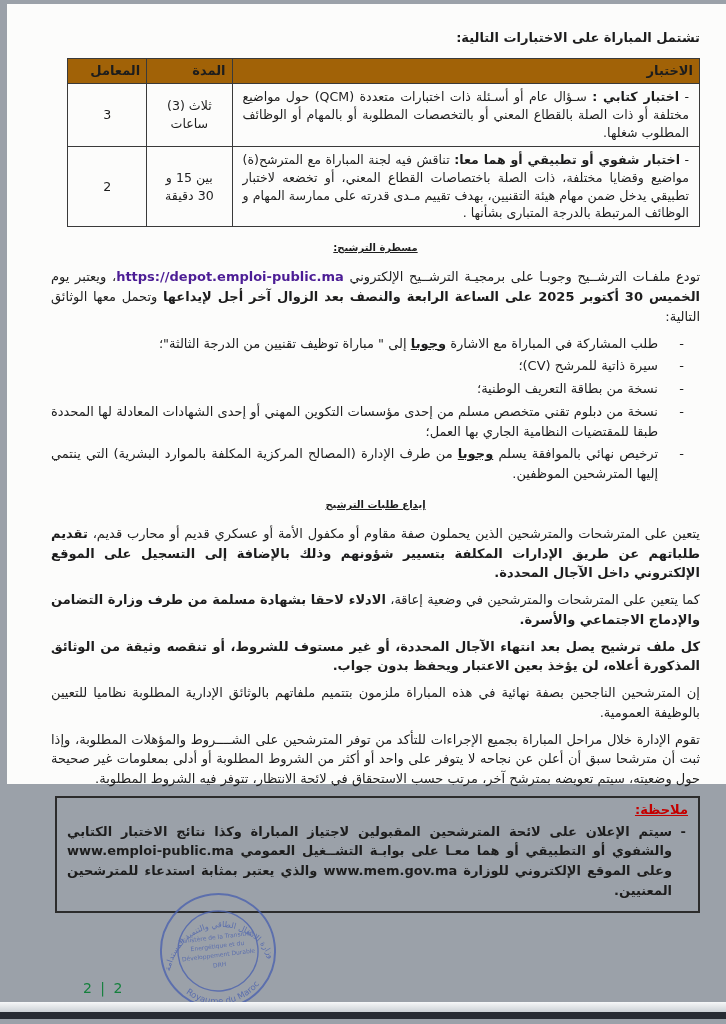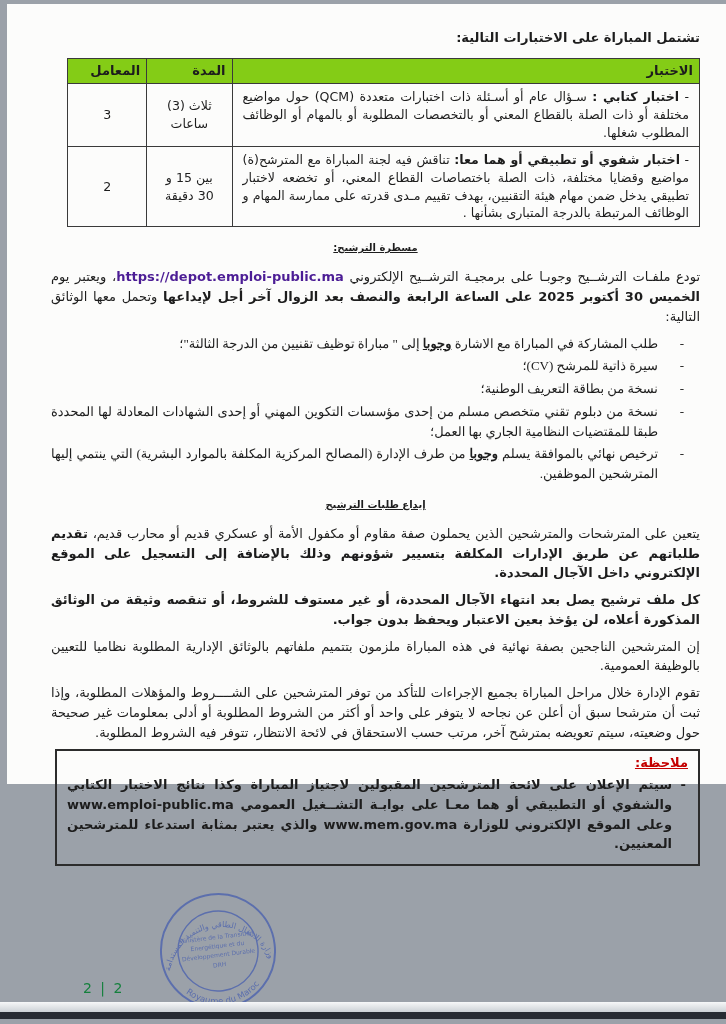--- a/index.html
+++ b/index.html
@@ -17,26 +17,26 @@
   .edge-bottom-line{position:absolute;left:0;bottom:5px;width:726px;height:7px;background:#272b33;}
   .content{padding:24px 26px 0 44px;font-size:13px;line-height:1.52;text-align:justify;}
   .b{font-weight:bold;}
   .u{text-decoration:underline;}
   .latin{direction:ltr;unicode-bidi:embed;}
   p{margin:0 0 7px 0;}
   .intro{font-weight:bold;margin-bottom:10px;}
   table.exams{border-collapse:collapse;width:97.5%;margin:0 0 12px 0;
     font-size:12.6px;line-height:1.42;}
   table.exams th,table.exams td{border:1.6px solid #3a3a3a;padding:4px 10px;vertical-align:middle;}
-  table.exams th{background:#84cc16;font-weight:bold;padding:3px 6px;font-size:13px;}
+  table.exams th{background:#a16207;font-weight:bold;padding:3px 6px;font-size:13px;}
   td.test-cell{text-align:justify;padding:8px 12px;}
   td.center-cell{text-align:center;}
   h3.sec{font-size:10px;font-weight:bold;text-align:center;text-decoration:underline;
     margin:14px 0 12px 0;line-height:1.4;}
-  ul.docs{list-style:none;margin:2px 0 4px 0;padding:0 42px 0 0;font-family:Liberation Serif, serif;}
+  ul.docs{list-style:none;margin:2px 0 4px 0;padding:0 42px 0 0;}
   ul.docs li{position:relative;margin-bottom:3px;}
   ul.docs li::before{content:"-";position:absolute;right:-26px;top:0;}
   .note-box{border:2px solid #2c2c2c;margin:4px 0 0 4px;padding:2px 10px 10px 10px;position:relative;}
   .note-title{color:#c40000;font-weight:bold;text-decoration:underline;margin:0 0 2px 0;}
   .note-item{position:relative;padding-right:16px;font-weight:bold;margin:0;}
   .note-item::before{content:"-";position:absolute;right:2px;top:0;}
   .stamp{position:absolute;left:148px;top:884px;width:126px;height:126px;
     opacity:.8;transform:rotate(-7deg);pointer-events:none;}
   .page-number{position:absolute;left:76px;top:976px;direction:ltr;
     font-size:14px;letter-spacing:2px;color:#15803d;}
@@ -81,20 +81,21 @@
         <li><span>سيرة ذاتية للمرشح (CV)؛</span></li>
         <li><span>نسخة من بطاقة التعريف الوطنية؛</span></li>
         <li><span>نسخة من دبلوم تقني متخصص مسلم من إحدى مؤسسات التكوين المهني أو إحدى الشهادات المعادلة لها المحددة طبقا للمقتضيات النظامية الجاري بها العمل؛</span></li>
         <li><span>ترخيص نهائي بالموافقة يسلم </span><span class="b u">وجوبا</span><span> من طرف الإدارة (المصالح المركزية المكلفة بالموارد البشرية) التي ينتمي إليها المترشحين الموظفين.</span></li>
       </ul>
 
     <h3 class="sec">إيداع طلبات الترشيح</h3>
 
     <div>
         <p><span>يتعين على المترشحات والمترشحين الذين يحملون صفة مقاوم أو مكفول الأمة أو عسكري قديم أو محارب قديم، </span><span class="b">تقديم طلباتهم عن طريق الإدارات المكلفة بتسيير شؤونهم وذلك بالإضافة إلى التسجيل على الموقع الإلكتروني داخل الآجال المحددة.</span></p>
+        <p><span>كما يتعين على المترشحات والمترشحين في وضعية إعاقة، </span><span class="b">الادلاء لاحقا بشهادة مسلمة من طرف وزارة التضامن والإدماج الاجتماعي والأسرة.</span></p>
         <p><span class="b">كل ملف ترشيح يصل بعد انتهاء الآجال المحددة، أو غير مستوف للشروط، أو تنقصه وثيقة من الوثائق المذكورة أعلاه، لن يؤخذ بعين الاعتبار ويحفظ بدون جواب.</span></p>
         <p><span>إن المترشحين الناجحين بصفة نهائية في هذه المباراة ملزمون بتتميم ملفاتهم بالوثائق الإدارية المطلوبة نظاميا للتعيين بالوظيفة العمومية.</span></p>
         <p><span>تقوم الإدارة خلال مراحل المباراة بجميع الإجراءات للتأكد من توفر المترشحين على الشــــروط والمؤهلات المطلوبة، وإذا ثبت أن مترشحا سبق أن أعلن عن نجاحه لا يتوفر على واحد أو أكثر من الشروط المطلوبة أو أدلى بمعلومات غير صحيحة حول وضعيته، سيتم تعويضه بمترشح آخر، مرتب حسب الاستحقاق في لائحة الانتظار، تتوفر فيه الشروط المطلوبة.</span></p>
       </div>
 
     <div class="note-box">
       <p class="note-title">ملاحظة:</p>
       <p class="note-item"><span class="b">سيتم الإعلان على لائحة المترشحين المقبولين لاجتياز المباراة وكذا نتائج الاختبار الكتابي والشفوي أو التطبيقي أو هما معـا على بوابـة التشــغيل العمومي </span><span class="b latin">www.emploi-public.ma</span><span class="b"> وعلى الموقع الإلكتروني للوزارة </span><span class="b latin">www.mem.gov.ma</span><span class="b"> والذي يعتبر بمثابة استدعاء للمترشحين المعنيين.</span></p>
     </div>
 

